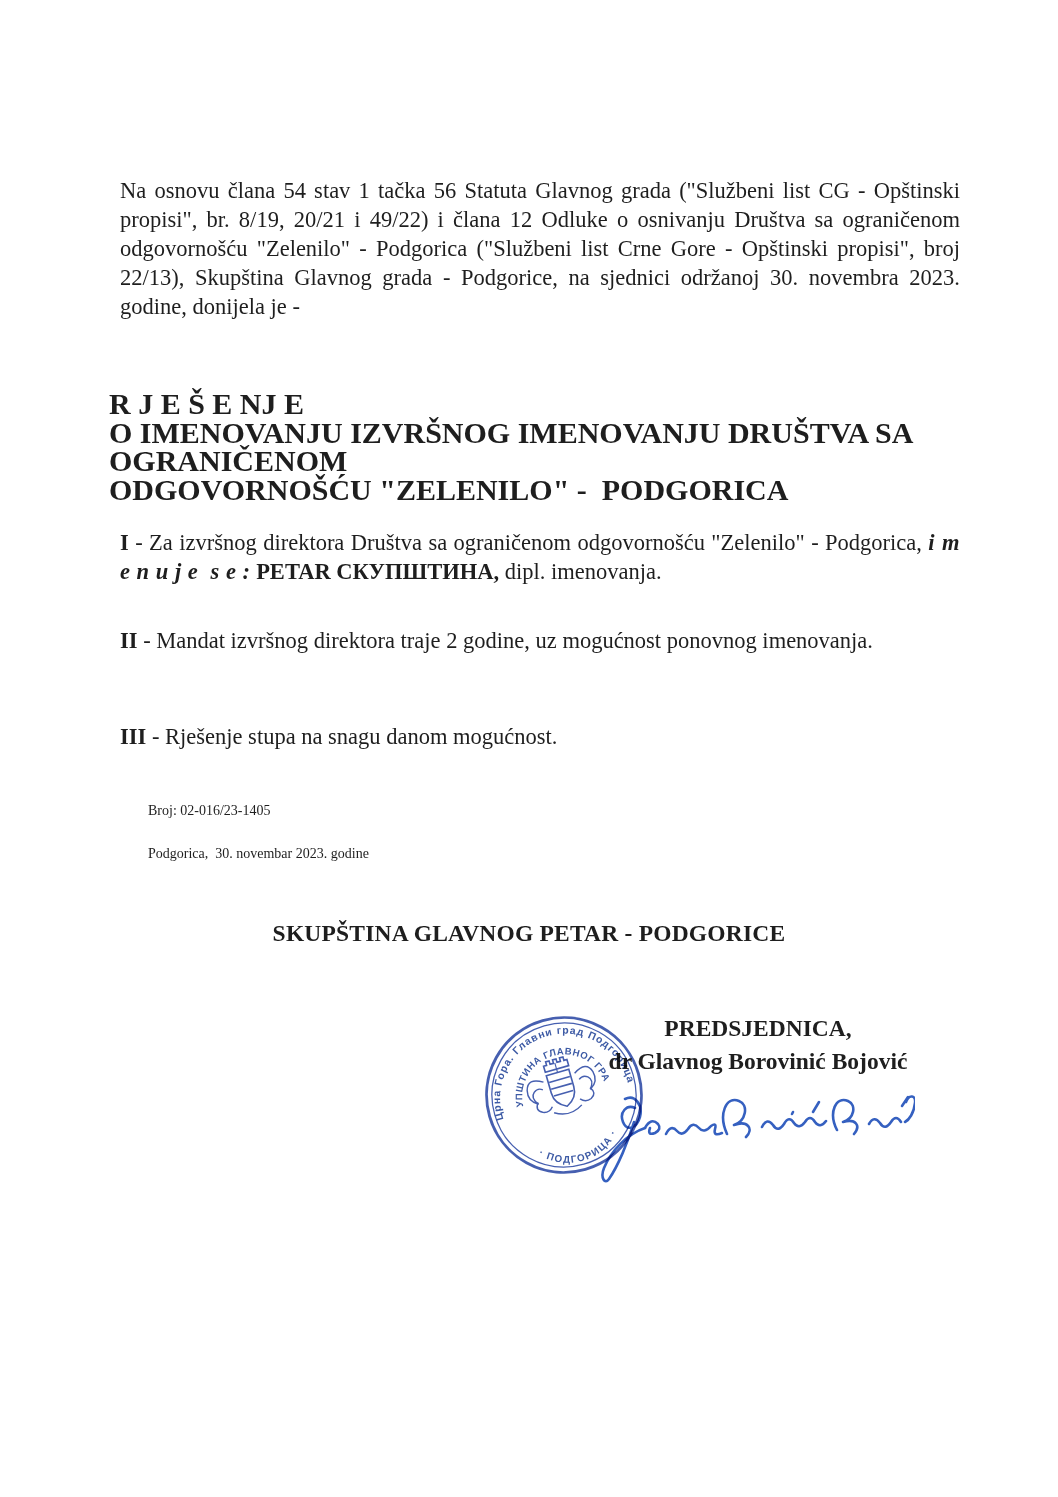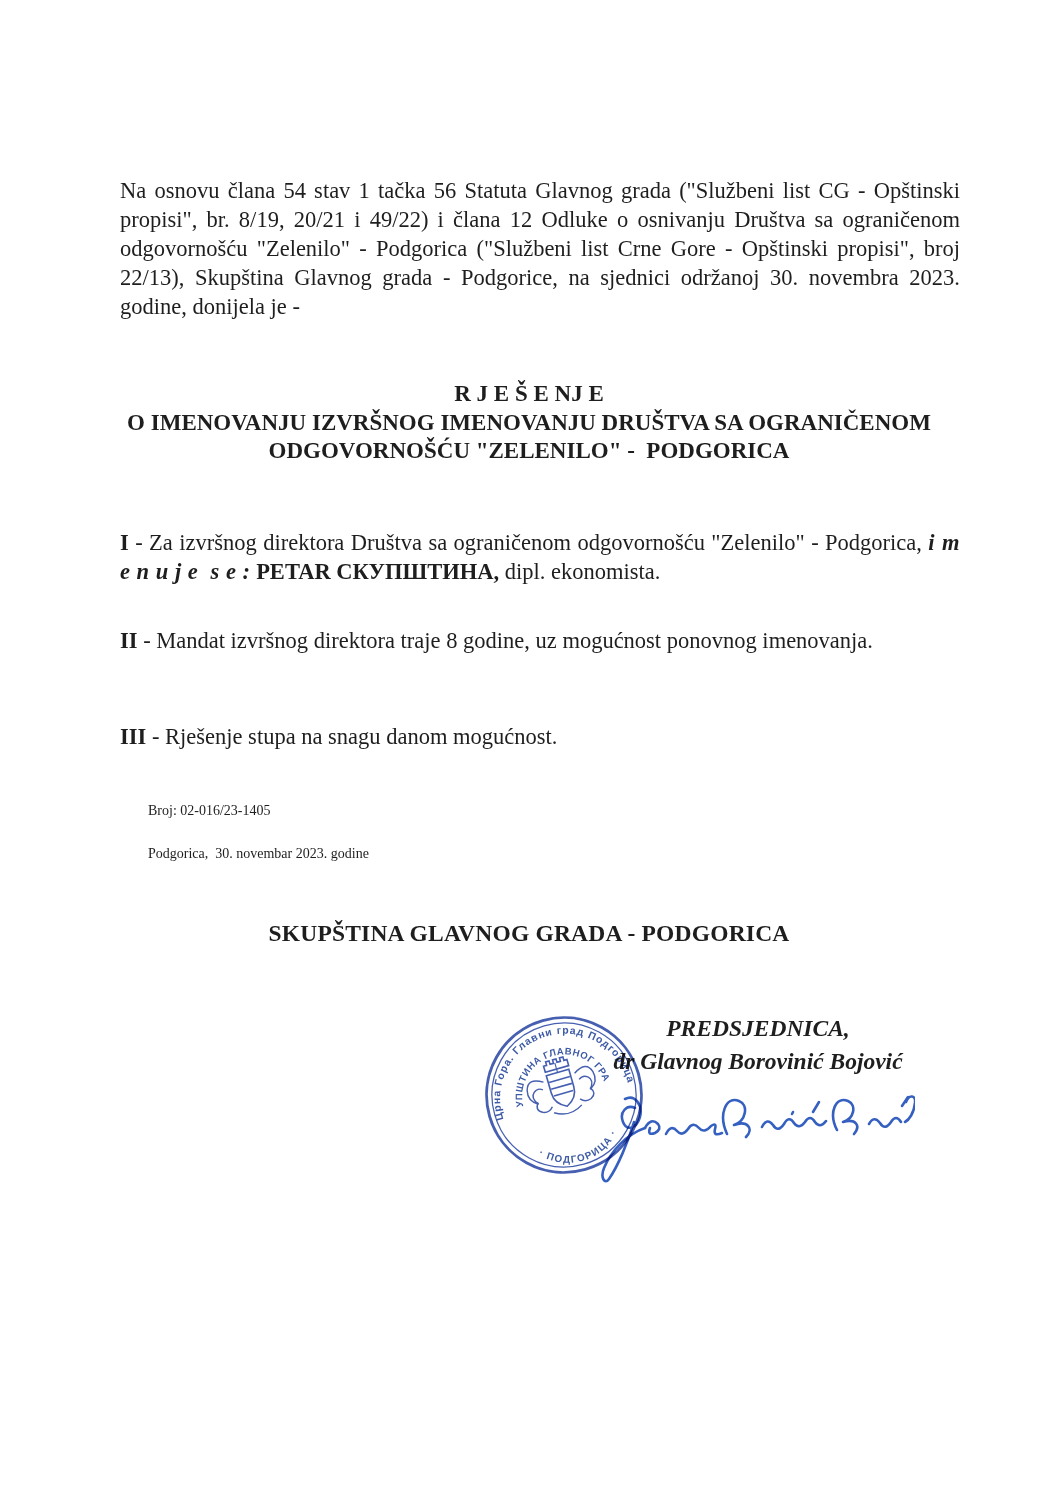--- a/index.html
+++ b/index.html
@@ -13,45 +13,45 @@
   }
   .abs{position:absolute;}
   .para{
     width:840px;left:120px;
     font-size:22.5px;line-height:29px;
     text-align:justify;
     margin:0;
   }
   .intro{top:176px;}
   .title-block{
-    top:380px;left:109px;width:840px;
-    text-align:center;
+    top:390px;left:109px;width:840px;
+    text-align:left;
     font-weight:bold;
-    font-size:23px;line-height:28.5px;
+    font-size:30px;line-height:28.5px;
   }
   .item1{top:528px;}
   .item2{top:626px;}
   .item3{top:722px;}
   .b{font-weight:bold;}
   .bi{font-weight:bold;font-style:italic;letter-spacing:0.5px;}
   .ref-line{
     left:148px;
     font-size:14px;line-height:28px;
   }
   .ref-number{top:797px;}
   .ref-date{top:840px;}
   .assembly{
     top:920px;left:109px;width:840px;
     text-align:center;font-weight:bold;
     font-size:23.5px;letter-spacing:0.2px;
   }
   .sig-block{
     top:1012px;left:588px;width:340px;
     text-align:center;font-weight:bold;
-    font-size:23.5px;line-height:33px;font-style:italic;
+    font-size:23.5px;line-height:33px;
   }
   .stamp-svg{
     left:474px;top:1005px;width:180px;height:180px;
     mix-blend-mode:multiply;
     opacity:0.94;
   }
   .sign-svg{
     left:575px;top:1066px;width:340px;height:124px;
     mix-blend-mode:multiply;
   }
@@ -67,30 +67,30 @@
 <div class="page">
 
   <p class="abs para intro">Na osnovu člana 54 stav 1 tačka 56 Statuta Glavnog grada ("Službeni list CG - Opštinski propisi", br. 8/19, 20/21 i 49/22) i člana 12 Odluke o osnivanju Društva sa ograničenom odgovornošću "Zelenilo" - Podgorica ("Službeni list Crne Gore - Opštinski propisi", broj 22/13), Skupština Glavnog grada - Podgorice, na sjednici održanoj 30. novembra 2023. godine, donijela je -</p>
 
   <div class="abs title-block">
     <div>R J E Š E NJ E</div>
     <div>O IMENOVANJU IZVRŠNOG IMENOVANJU DRUŠTVA SA OGRANIČENOM</div>
     <div>ODGOVORNOŠĆU "ZELENILO" - &nbsp;PODGORICA</div>
   </div>
 
-  <p class="abs para item1"><span class="b">I</span><span> - Za izvršnog direktora Društva sa ograničenom odgovornošću "Zelenilo" - Podgorica, </span><span class="bi">i m e n u j e &nbsp;s e :</span><span class="b"> PETAR СКУПШТИНА,</span><span> dipl. ekonomista.</span></p>
+  <p class="abs para item1"><span class="b">I</span><span> - Za izvršnog direktora Društva sa ograničenom odgovornošću "Zelenilo" - Podgorica, </span><span class="bi">i m e n u j e &nbsp;s e :</span><span class="b"> PETAR СКУПШТИНА,</span><span> dipl. imenovanja.</span></p>
 
-  <p class="abs para item2"><span class="b">II</span><span> - Mandat izvršnog direktora traje 8 godine, uz mogućnost ponovnog imenovanja.</span></p>
+  <p class="abs para item2"><span class="b">II</span><span> - Mandat izvršnog direktora traje 2 godine, uz mogućnost ponovnog imenovanja.</span></p>
 
   <p class="abs para item3"><span class="b">III</span><span> - Rješenje stupa na snagu danom mogućnost.</span></p>
 
   <div class="abs ref-line ref-number">Broj: 02-016/23-1405</div>
   <div class="abs ref-line ref-date">Podgorica,&nbsp; 30. novembar 2023. godine</div>
 
-  <div class="abs assembly">SKUPŠTINA GLAVNOG GRADA - PODGORICA</div>
+  <div class="abs assembly">SKUPŠTINA GLAVNOG PETAR - PODGORICE</div>
 
   <div class="abs sig-block">
     <div>PREDSJEDNICA,</div>
     <div>dr Glavnog Borovinić Bojović</div>
   </div>
 
   <svg class="abs stamp-svg" viewBox="0 0 200 200" aria-hidden="true">
     <g transform="rotate(-16 100 100)" stroke="#3a55ab" fill="none" stroke-width="2">
       <circle cx="100" cy="100" r="86" stroke-width="3.2"></circle>
       <circle cx="100" cy="100" r="80" stroke-width="1.4"></circle>

